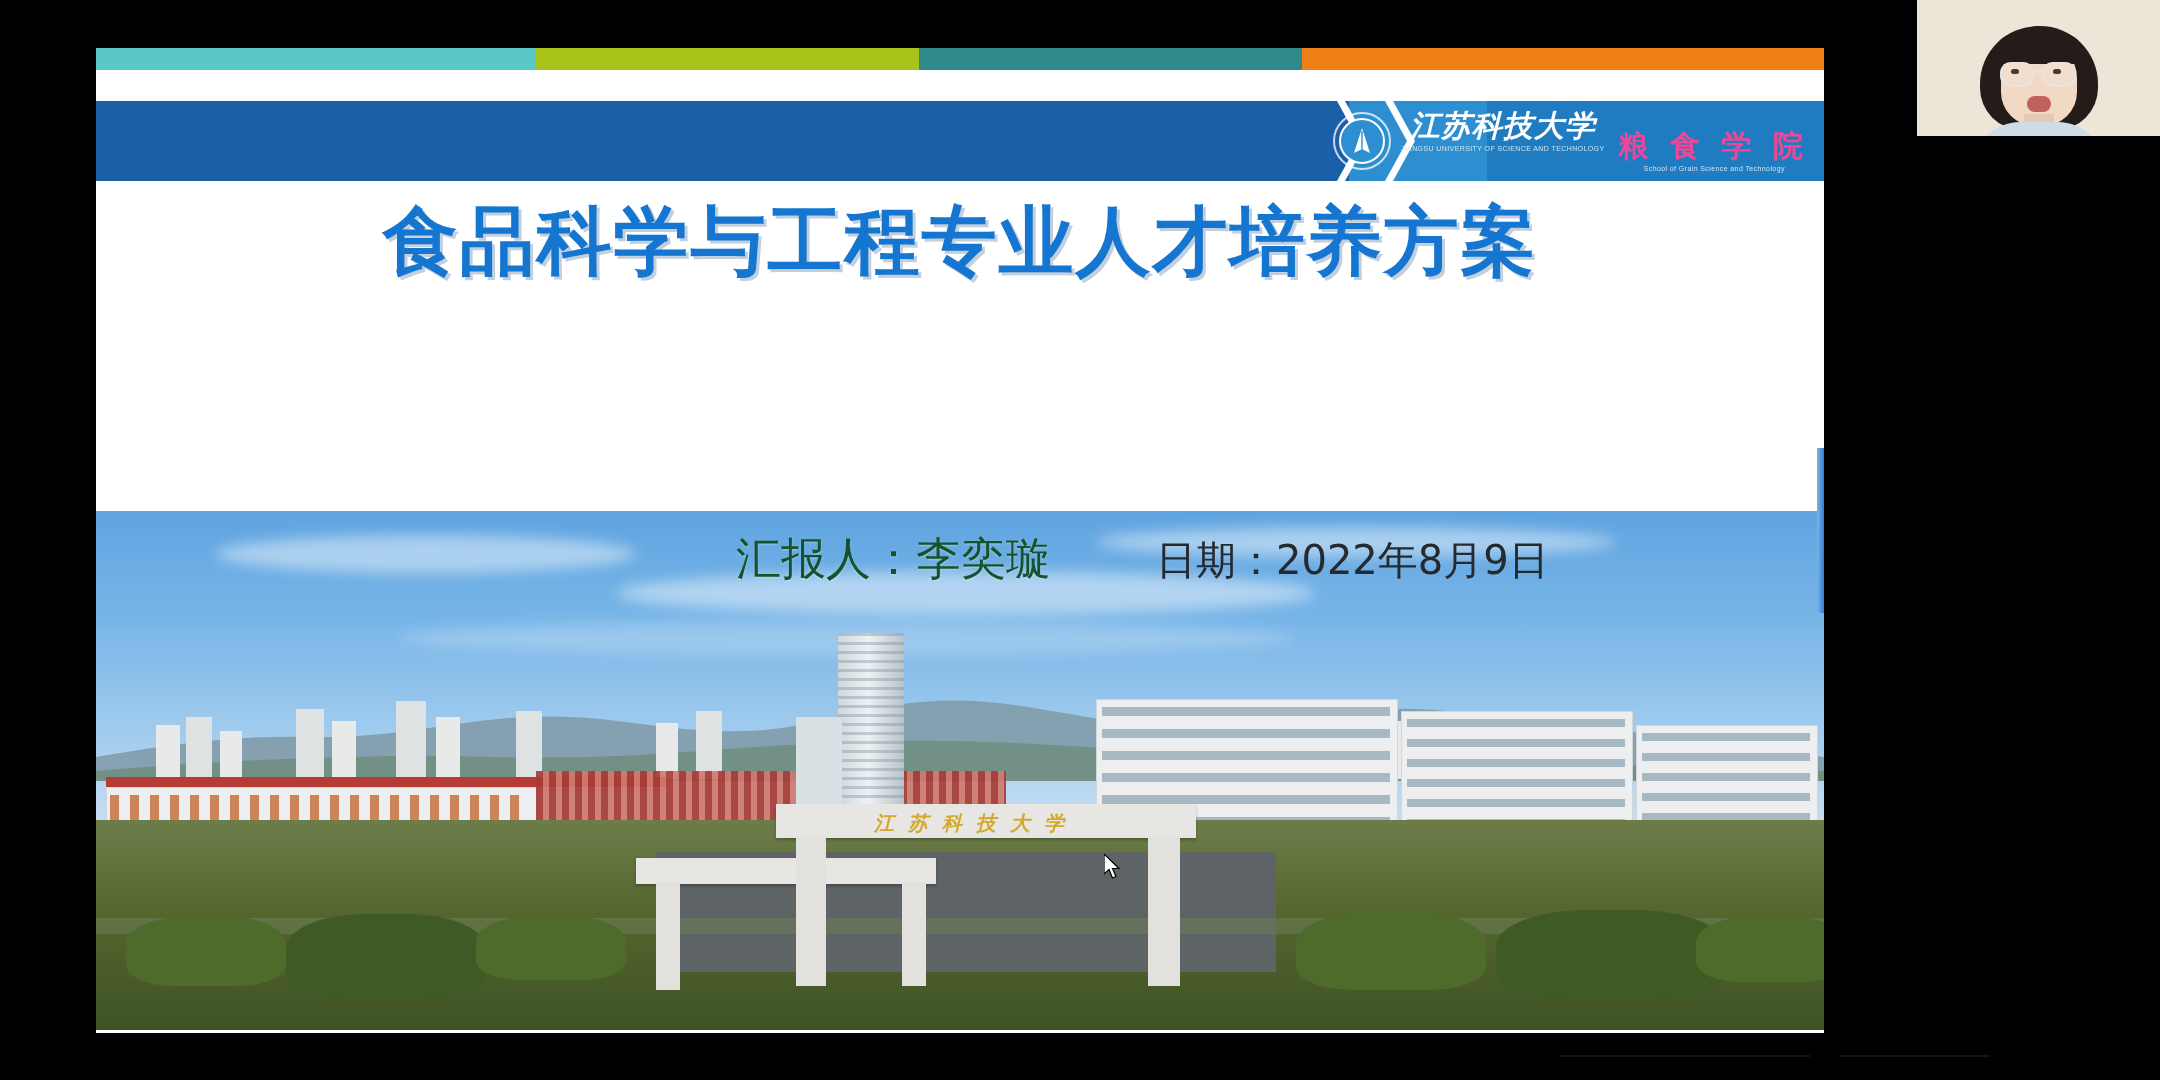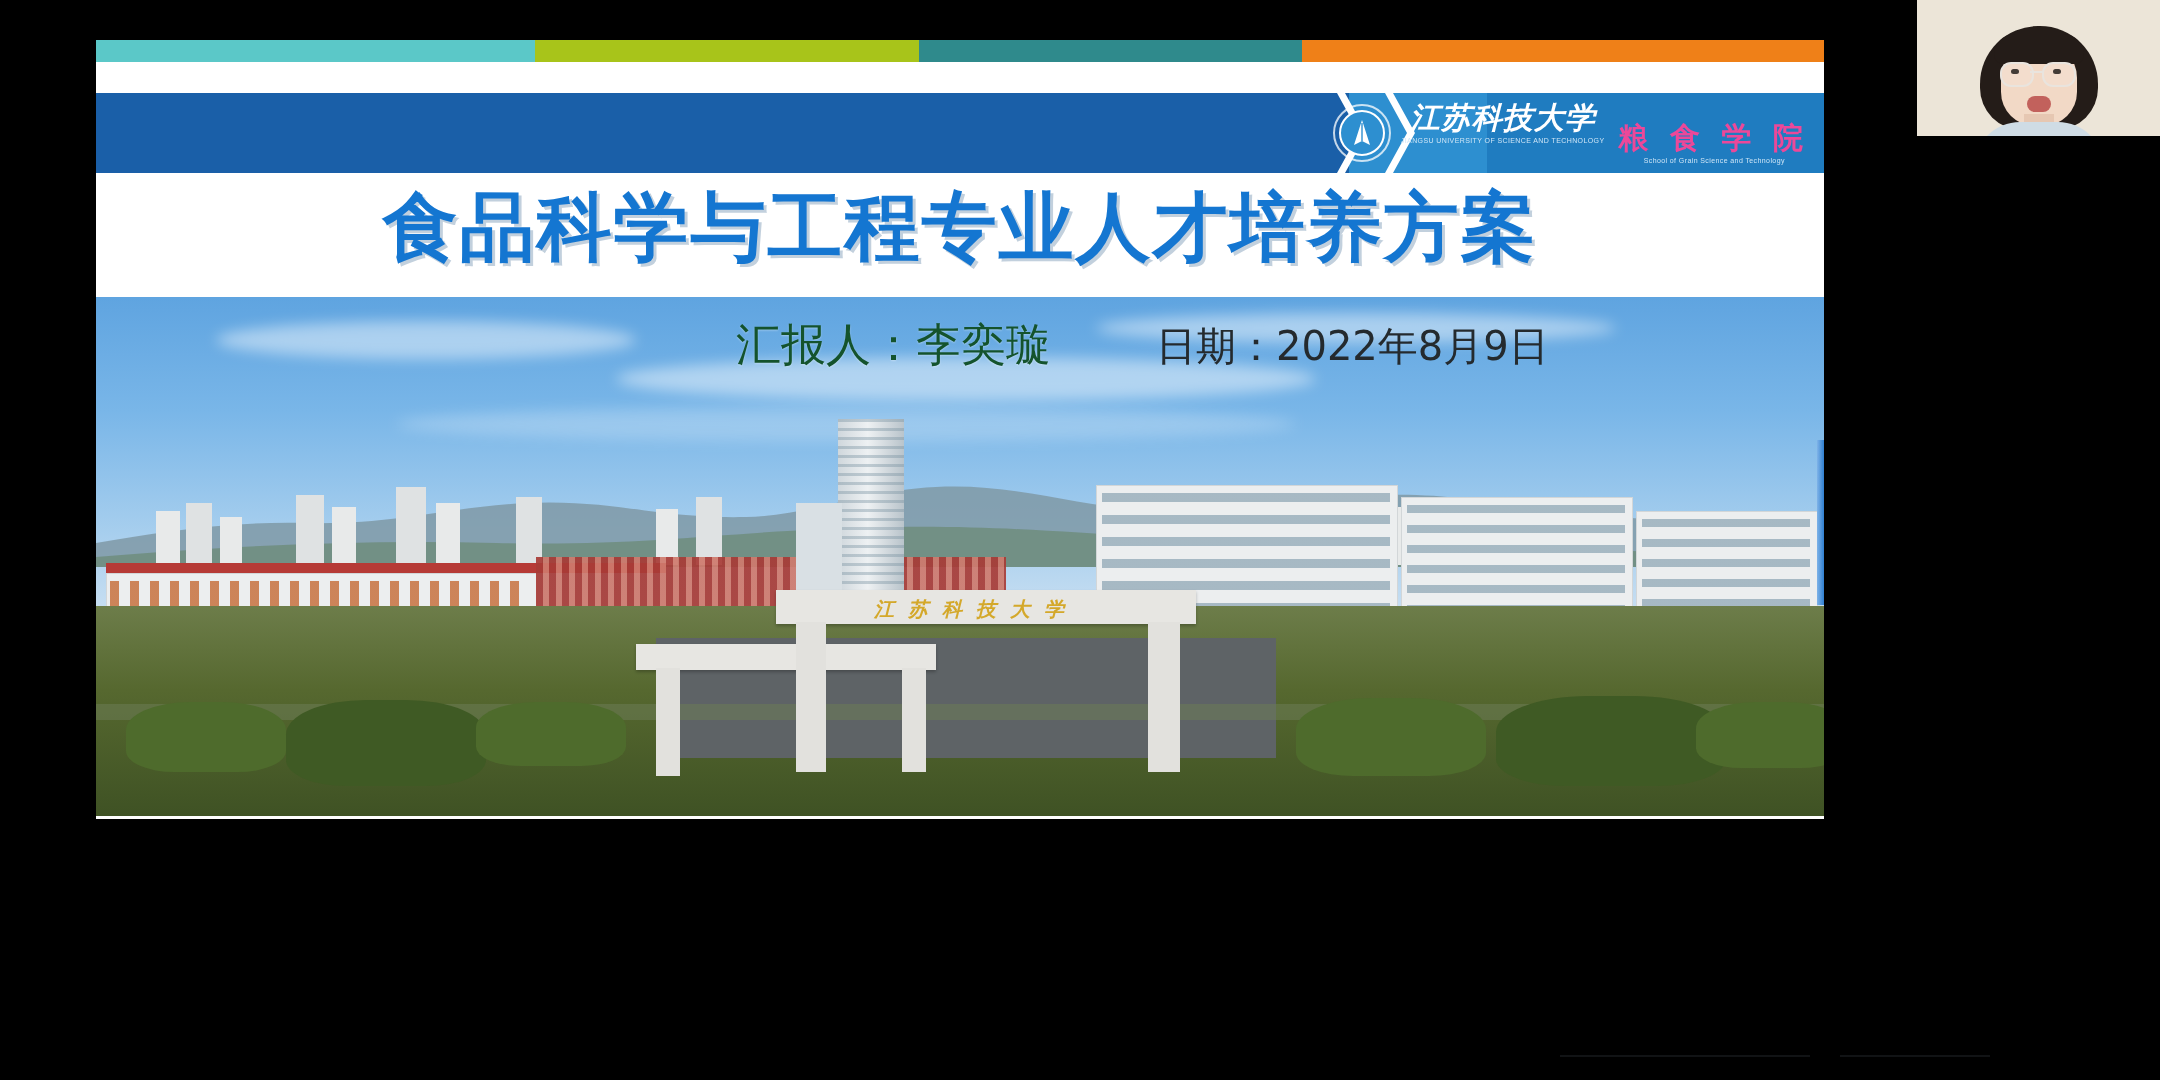--- a/index.html
+++ b/index.html
@@ -1,21 +1,21 @@
 <!DOCTYPE html>
 <html><head>
 <meta charset="utf-8">
 <style>
   html,body{margin:0;padding:0;background:#000;}
   body{width:2160px;height:1080px;overflow:hidden;font-family:"Liberation Sans","DejaVu Sans",sans-serif;}
 
   #screen{position:relative;width:2160px;height:1080px;background:#000;}
 
   
-  #slide{position:absolute;left:96px;top:40px;width:1728px;height:779px;background:#ffffff;overflow:hidden;}
+  #slide{position:absolute;left:96px;top:48px;width:1728px;height:985px;background:#ffffff;overflow:hidden;}
 
   
   .colorbar{position:absolute;left:0;top:0;width:100%;height:22px;display:flex;}
   .colorbar > div{height:100%;}
   .cb0{flex:0 0 25.4%;}
   .cb1{flex:0 0 22.2%;}
   .cb2{flex:0 0 22.2%;}
   .cb3{flex:1 1 auto;}
 
   
@@ -35,21 +35,21 @@
   .logo-seal .sail svg{display:block;}
   .logo-text{display:flex;align-items:flex-start;gap:14px;}
   .logo-cn{font-family:"Liberation Serif","DejaVu Serif",serif;font-weight:bold;color:#fff;font-size:30px;line-height:1;letter-spacing:1px;font-style:italic;white-space:nowrap;}
   .logo-cn2{font-family:"Liberation Serif","DejaVu Serif",serif;font-weight:bold;color:#ec4899;font-size:30px;line-height:1;letter-spacing:7px;white-space:nowrap;margin-top:20px;}
   .logo-en{font-size:7px;color:#cfe6f7;letter-spacing:.4px;white-space:nowrap;margin-top:4px;}
   .logo-col{display:flex;flex-direction:column;align-items:center;}
 
   
   .title-wrap{position:absolute;left:0;top:150px;width:100%;text-align:center;}
   .title1,.title2{
-    font-family:Liberation Mono, monospace;
+    font-family:Liberation Serif, serif;
     font-weight:bold;color:#1476d1;
     text-shadow:3px 3px 0px rgba(120,150,180,.45);
     white-space:nowrap;line-height:1.18;
   }
   .title1{font-size:75px;letter-spacing:2px;}
   .title2{font-size:75px;letter-spacing:2px;margin-top:16px;}
 
   
   .photo{position:absolute;left:0;bottom:3px;width:100%;height:519px;overflow:hidden;}
   .sky{position:absolute;inset:0;background:

